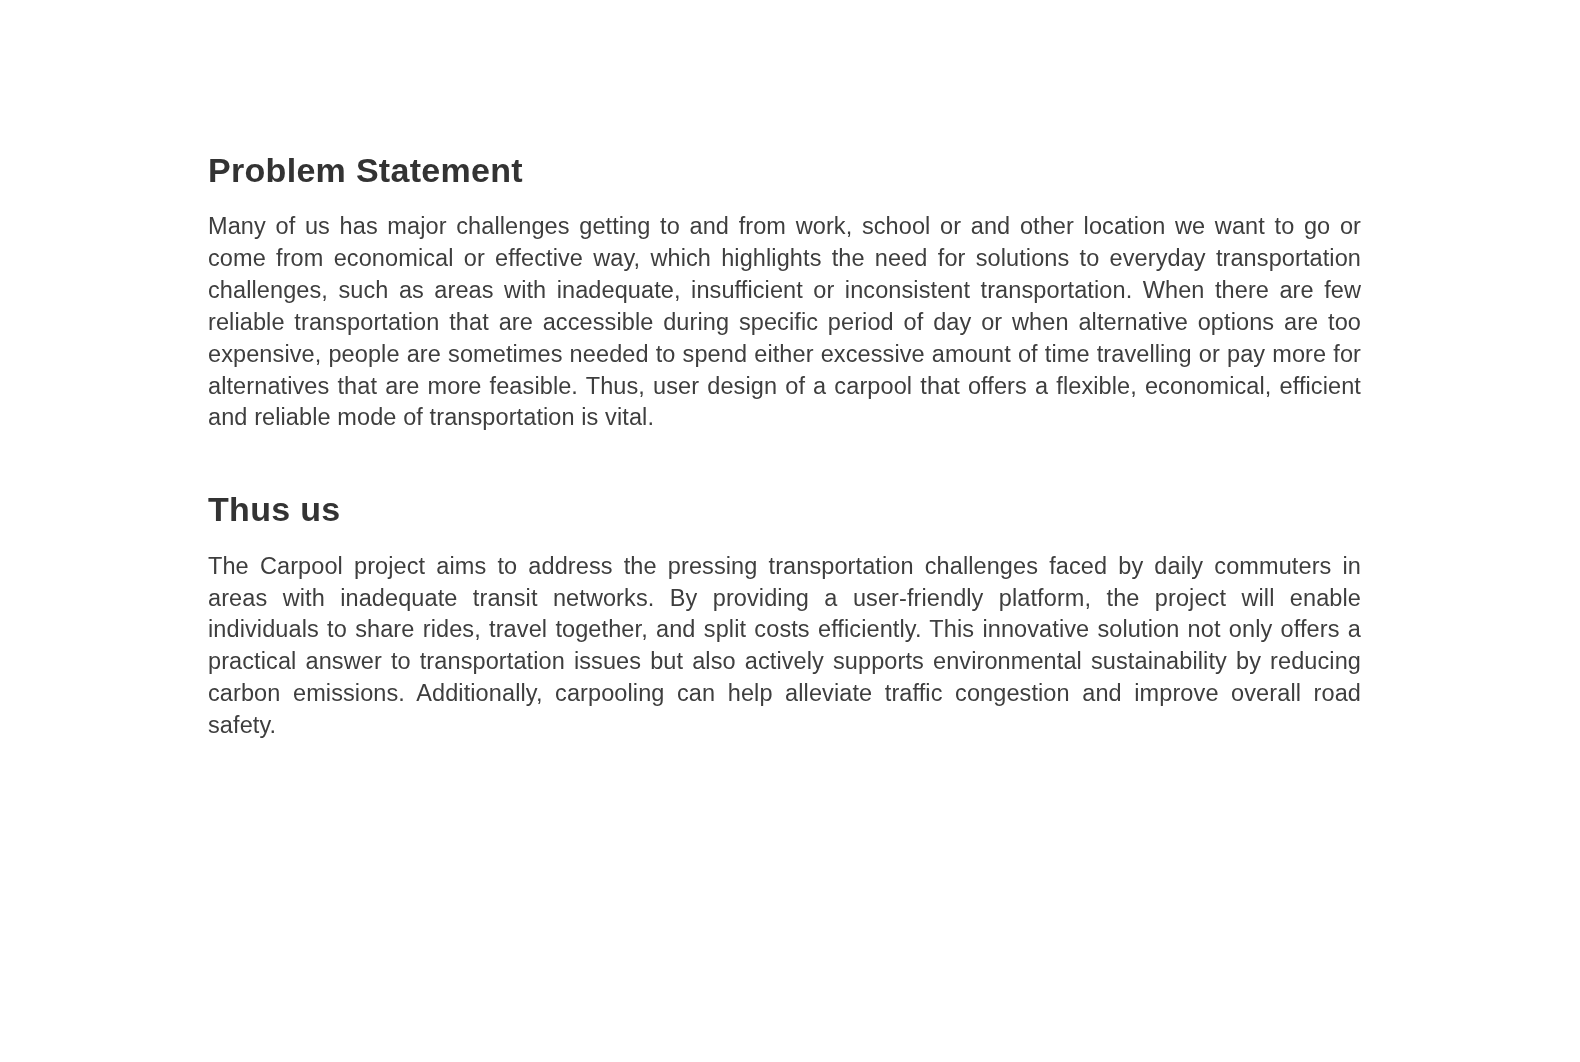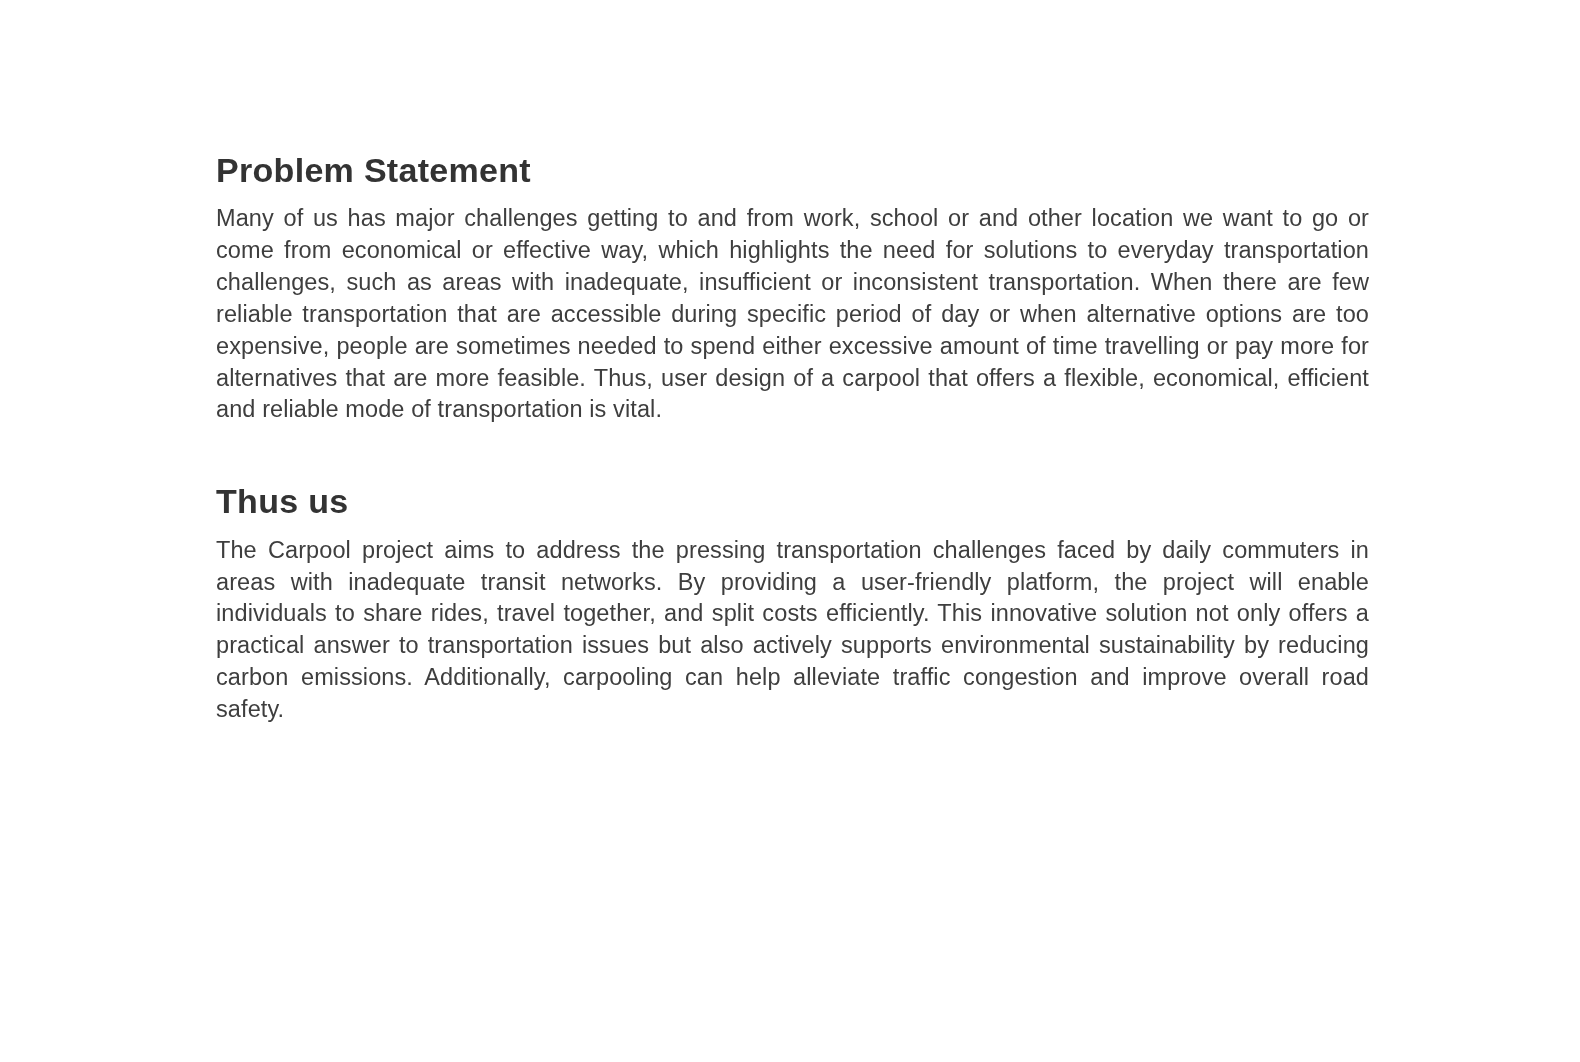--- a/index.html
+++ b/index.html
@@ -9,38 +9,38 @@
   body {
     width: 1580px;
     height: 1062px;
     background: #ffffff;
     position: relative;
     overflow: hidden;
     font-family: "Liberation Sans", sans-serif;
   }
   .document {
     position: absolute;
-    left: 216px;
+    left: 208px;
     top: 150px;
     width: 1153px;
   }
   .section-heading {
     font-size: 34px;
     font-weight: 700;
     color: #333333;
     line-height: 1.22;
     margin: 0;
     letter-spacing: 0.3px;
   }
   .section-body {
     font-size: 23.5px;
     line-height: 1.355;
     color: #3e3e3e;
     text-align: justify;
-    margin: 12px 0 0 0;
+    margin: 20px 0 0 0;
     letter-spacing: 0.1px;
   }
   .doc-section + .doc-section {
     margin-top: 55px;
   }
 </style>
 </head>
 <body>
 
 <div class="document">

